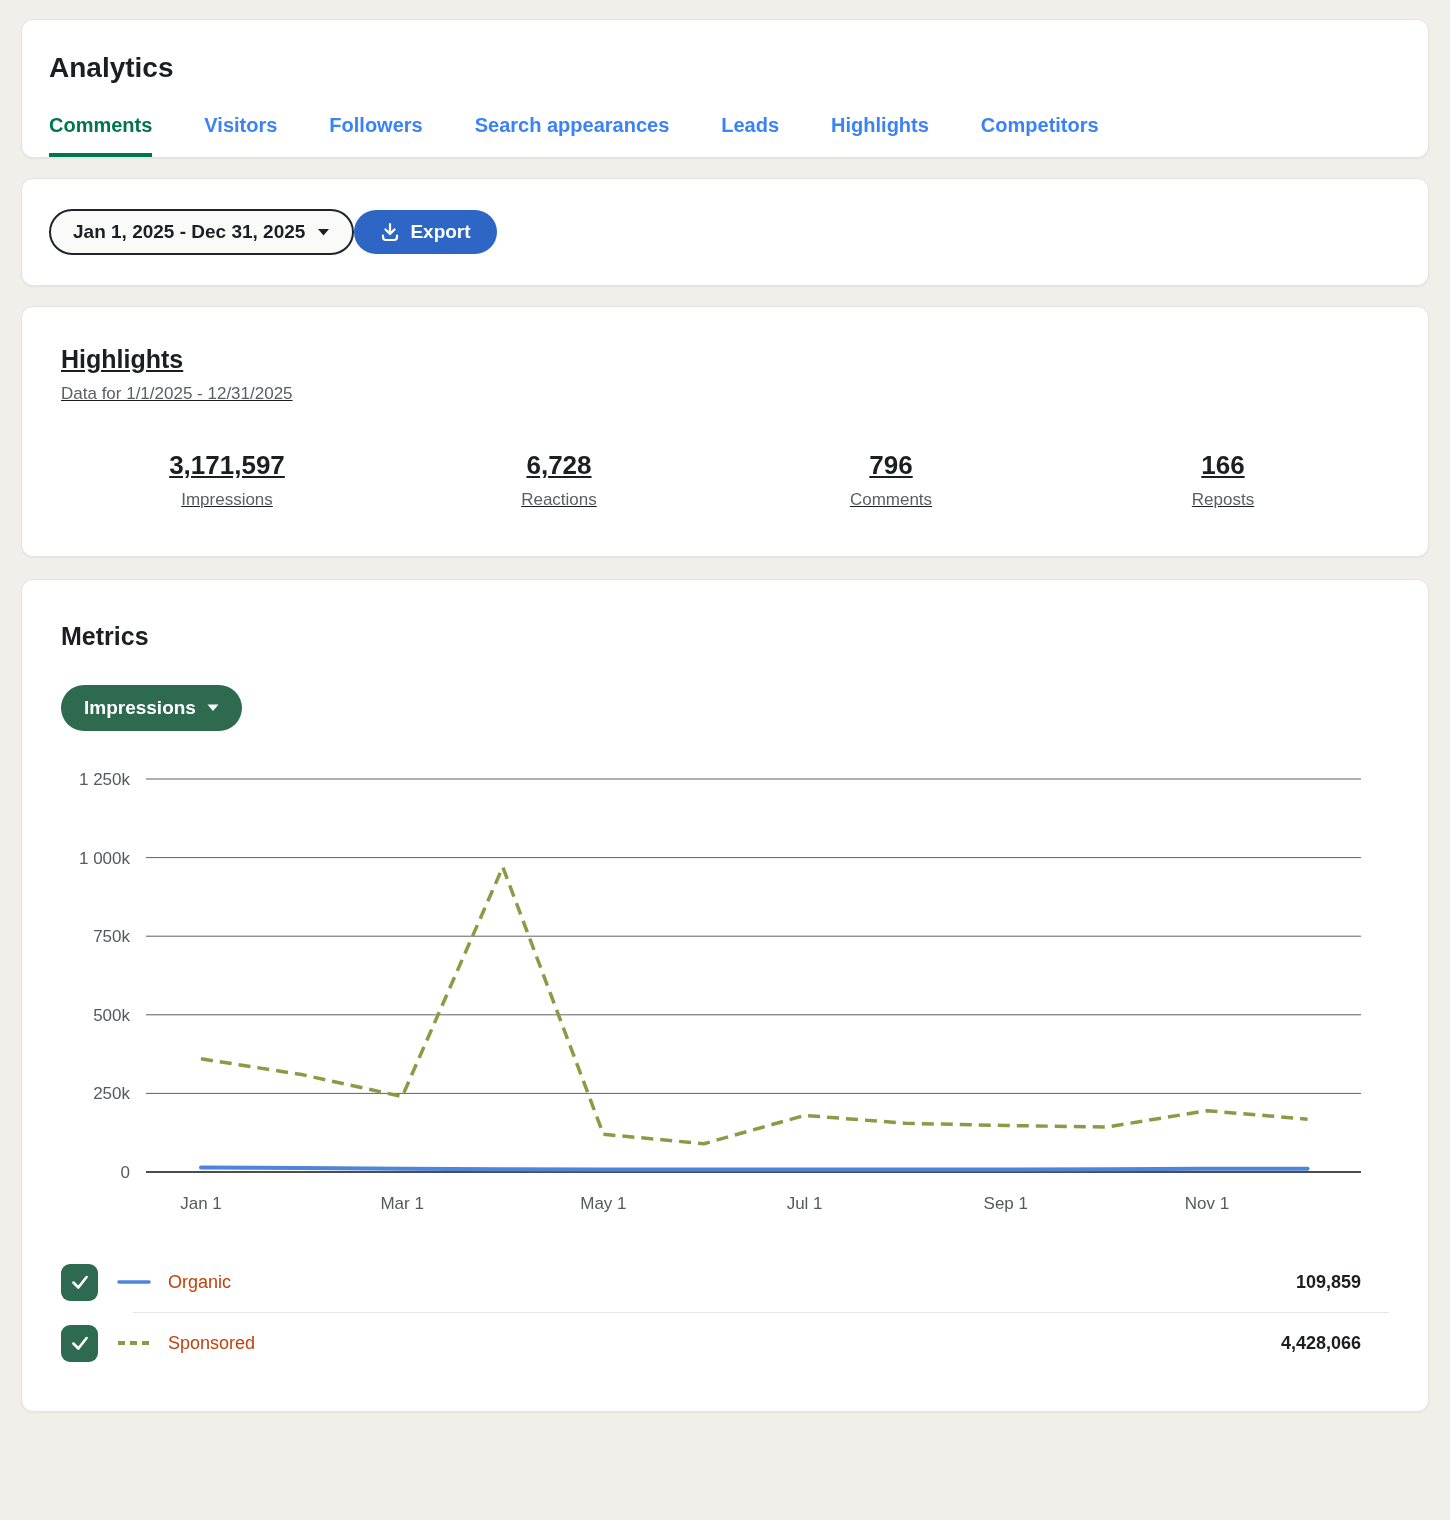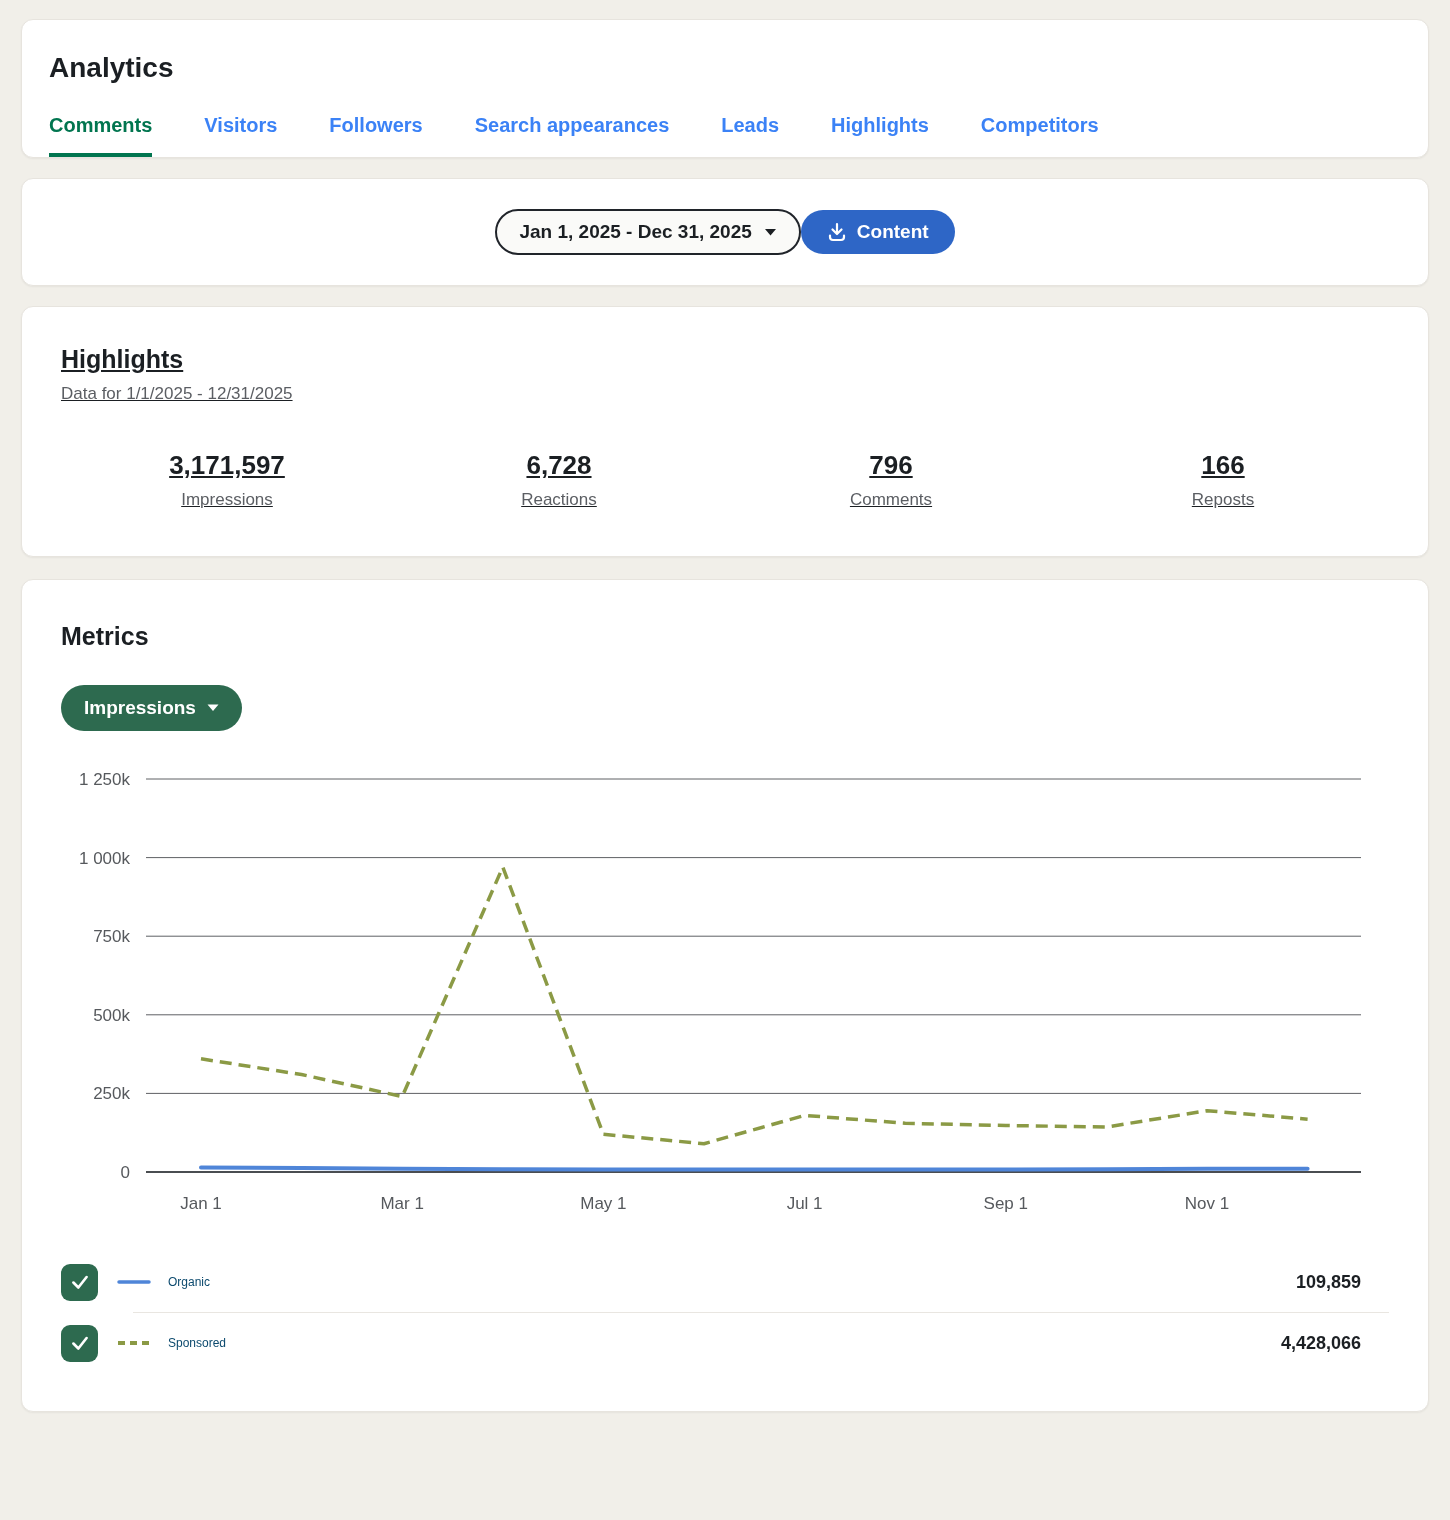--- a/index.html
+++ b/index.html
@@ -23,21 +23,21 @@
   .page-title { font-size:28px; font-weight:bold; padding:0 27px; }
   .tabs { display:flex; gap:52px; padding:0 27px; margin-top:30px; }
   .tab {
     font-size:20px; font-weight:bold; color:#3b82f6;
     padding-bottom:16px; cursor:pointer; border-bottom:4px solid transparent;
   }
   .tab.active { color:#01754f; border-bottom-color:#01754f; }
   
   .card-toolbar {
     margin-top:20px; padding:30px 27px;
-    display:flex; justify-content:center; align-items:center;
+    display:flex; justify-content:flex-start; align-items:center;
   }
   .date-pill {
     display:flex; align-items:center; gap:12px;
     border:2px solid #20242a; border-radius:26px;
     padding:10px 22px; font-size:19px; font-weight:bold; cursor:pointer;
     background:#fafaf8;
   }
   .export-btn {
     display:flex; align-items:center; gap:10px;
     background:#2e66c6; color:#fff; border:none; border-radius:26px;
@@ -65,21 +65,21 @@
   
   .legend { margin-top:24px; }
   .legend-row { display:flex; align-items:center; height:60px; }
   .legend-divider { height:1px; background:#e9e6e1; margin-left:72px; }
   .checkbox {
     width:37px; height:37px; border-radius:9px; background:#2d6a4f;
     display:flex; align-items:center; justify-content:center;
     margin-right:19px; cursor:pointer; flex:0 0 auto;
   }
   .legend-sample { margin-right:17px; flex:0 0 auto; }
-  .legend-label { font-size:12px; color:#0c4a6e; }
+  .legend-label { font-size:18px; color:#c2410c; }
   .legend-value { margin-left:auto; font-size:18px; font-weight:bold; color:#1b1f23; padding-right:28px; }
 </style>
 </head>
 <body>
 
 <div class="card card-header">
   <div class="page-title">Analytics</div>
   <div class="tabs">
     <div class="tab active">Comments</div>
     <div class="tab">Visitors</div>
@@ -96,21 +96,21 @@
     <span>Jan 1, 2025 - Dec 31, 2025</span>
     <svg width="13" height="9" viewBox="0 0 13 9">
       <path d="M1 1 L6.5 7.5 L12 1 Z" fill="#1b1f23"></path>
     </svg>
   </div>
   <button class="export-btn">
     <svg width="20" height="20" viewBox="0 0 20 20">
       <path d="M10 2 v9 M5.5 7.5 L10 12 L14.5 7.5" stroke="#ffffff" stroke-width="2.2" fill="none" stroke-linecap="round" stroke-linejoin="round"></path>
       <path d="M3 13.5 v1.5 c0 1.7 1.3 3 3 3 h8 c1.7 0 3 -1.3 3 -3 v-1.5" stroke="#ffffff" stroke-width="2.2" fill="none" stroke-linecap="round"></path>
     </svg>
-    <span>Content</span>
+    <span>Export</span>
   </button>
 </div>
 
 <div class="card card-highlights">
   <div class="section-title">Highlights</div>
   <div class="section-subtitle">Data for 1/1/2025 - 12/31/2025</div>
   <div class="stats">
     <div>
       <div class="stat-value">3,171,597</div>
       <div class="stat-label">Impressions</div>

